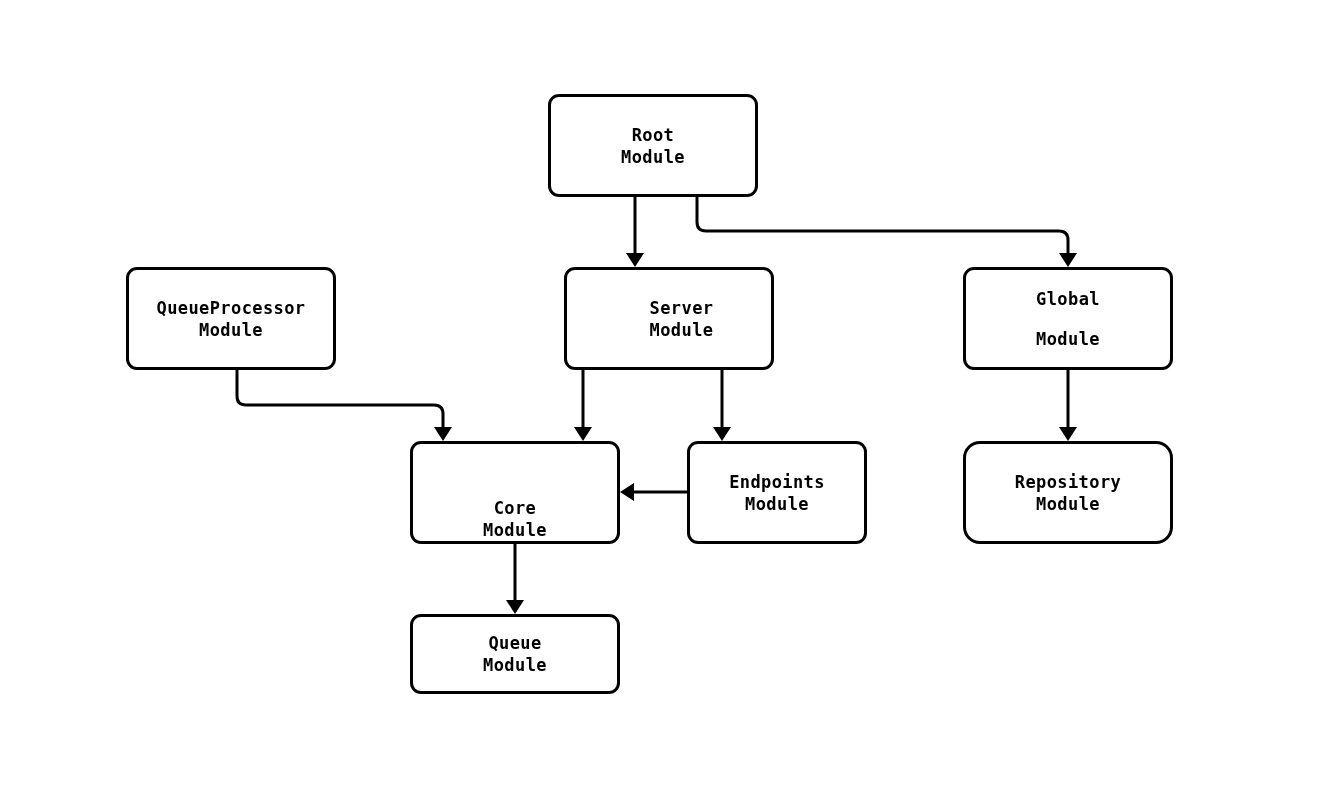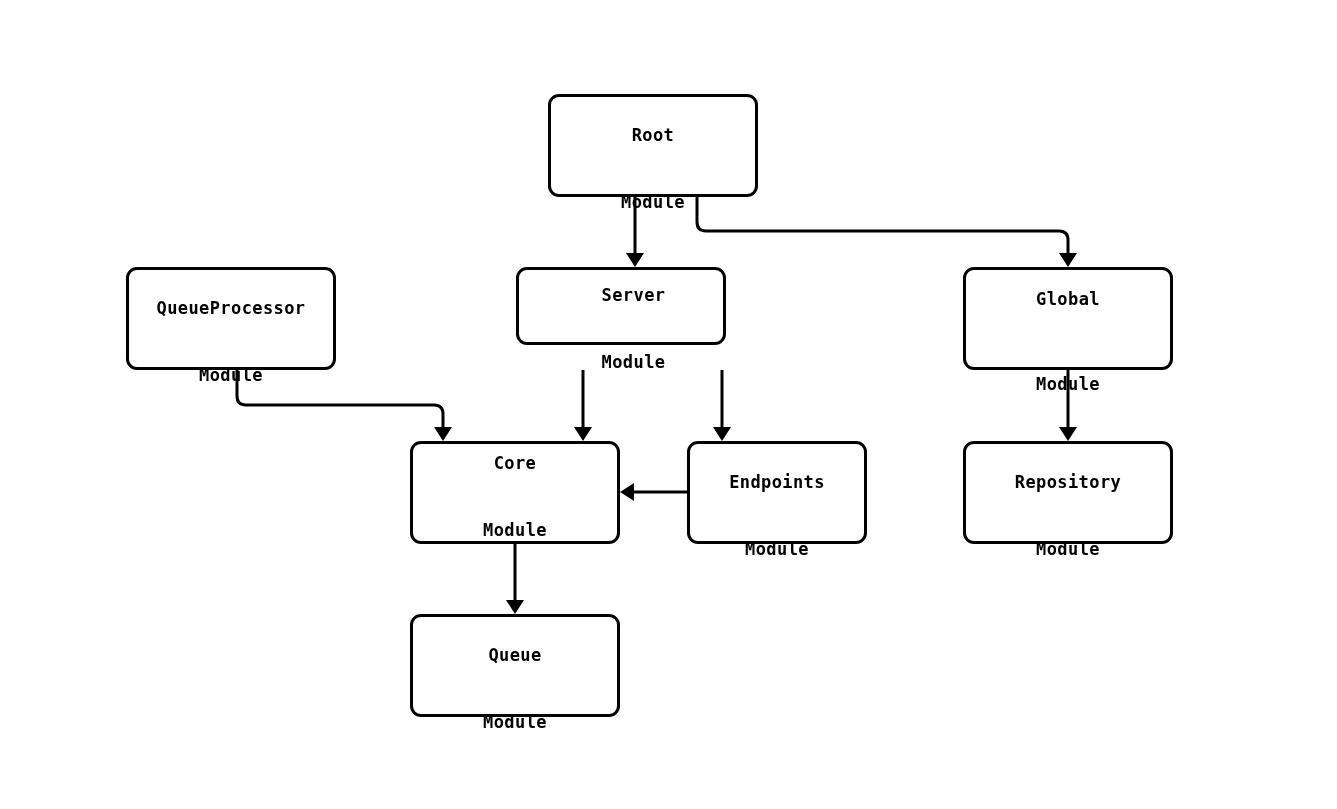--- a/index.html
+++ b/index.html
@@ -43,21 +43,20 @@
     text-align: center;
   }
   .node-line {
     font-family: "DejaVu Sans Mono", "Liberation Mono", monospace;
     font-size: 17px;
     font-weight: 700;
     line-height: 22px;
     color: #000000;
     letter-spacing: 0.4px;
     white-space: pre;
-    margin-top: 45px;
   }
 </style>
 </head>
 <body>
 
 <div id="diagram-root">
 
   <svg id="edge-layer" viewBox="0 0 1337 809" width="1337" height="809" xmlns="http://www.w3.org/2000/svg">
       <g>
         <path d="M 635 197 L 635 256" fill="none" stroke="#000000" stroke-width="3" stroke-linecap="butt" stroke-linejoin="round"></path>
@@ -95,39 +94,39 @@
 
   <div id="node-layer">
       <div class="node" style="left: 548px; top: 94px; width: 210px; height: 103px;">
         <div class="node-line">Root</div>
         <div class="node-line">Module</div>
       </div>
       <div class="node" style="left: 126px; top: 267px; width: 210px; height: 103px; border-radius: 11px;">
         <div class="node-line">QueueProcessor</div>
         <div class="node-line">Module</div>
       </div>
-      <div class="node" style="left: 516px; top: 267px; width: 210px; height: 78px; padding-left: 25px;">
+      <div class="node" style="left: 564px; top: 267px; width: 210px; height: 103px; padding-left: 25px;">
         <div class="node-line">Server</div>
         <div class="node-line">Module</div>
       </div>
       <div class="node" style="left: 963px; top: 267px; width: 210px; height: 103px; gap: 18px;">
         <div class="node-line">Global</div>
         <div class="node-line">Module</div>
       </div>
       <div class="node" style="left: 410px; top: 441px; width: 210px; height: 103px; justify-content: flex-end;">
         <div class="node-line">Core</div>
         <div class="node-line">Module</div>
       </div>
       <div class="node" style="left: 687px; top: 441px; width: 180px; height: 103px;">
         <div class="node-line">Endpoints</div>
         <div class="node-line">Module</div>
       </div>
-      <div class="node" style="left: 963px; top: 441px; width: 210px; height: 103px;">
+      <div class="node" style="left: 963px; top: 441px; width: 210px; height: 103px; border-radius: 17px;">
         <div class="node-line">Repository</div>
         <div class="node-line">Module</div>
       </div>
-      <div class="node" style="left: 410px; top: 614px; width: 210px; height: 103px;">
+      <div class="node" style="left: 410px; top: 614px; width: 210px; height: 80px;">
         <div class="node-line">Queue</div>
         <div class="node-line">Module</div>
       </div>
     </div>
 
 </div>
 
 </body></html>

